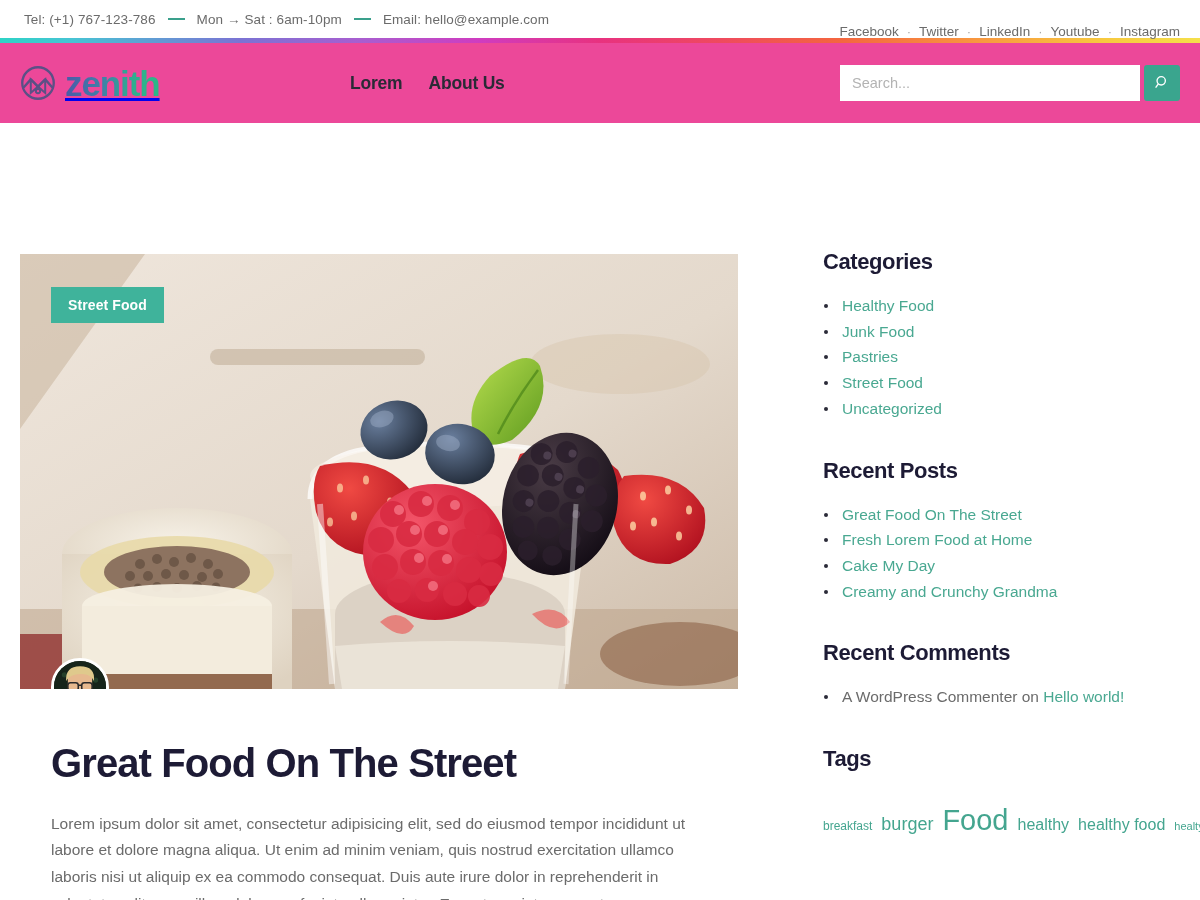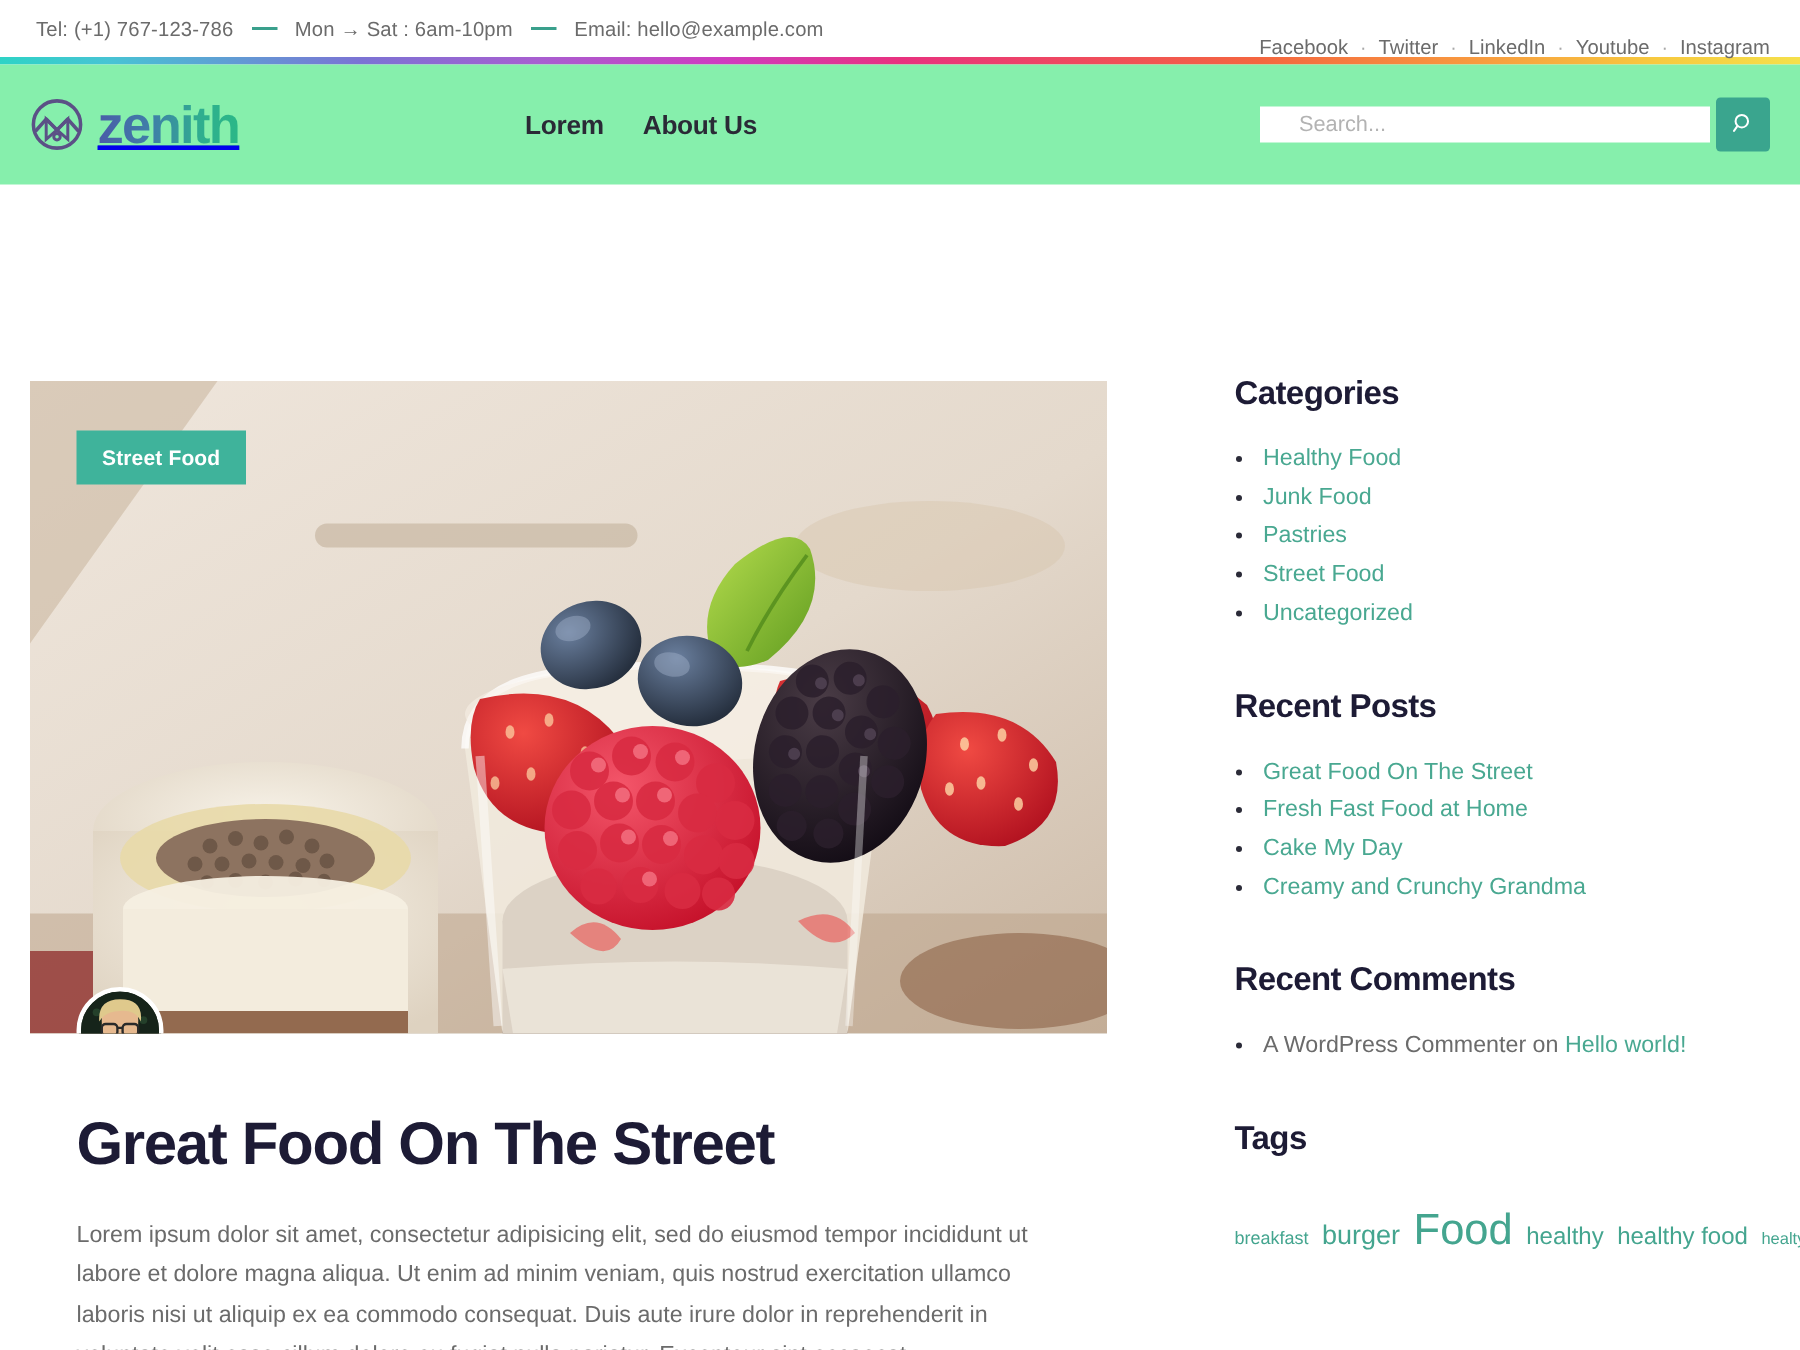--- a/index.html
+++ b/index.html
@@ -63,21 +63,21 @@
       #ef4a5e 60%,
       #f4663f 70%,
       #f89a3f 82%,
       #f7c93f 92%,
       #f5e04b 100%);
   }
 
   
   .header {
     height: 80px;
-    background: #86efac;
+    background: #ec4899;
     display: flex;
     align-items: center;
     padding: 0 20px 0 20px;
   }
   .logo {
     display: flex;
     align-items: center;
     gap: 9px;
     flex: 0 0 auto;
     width: 330px;
@@ -109,25 +109,25 @@
   }
 
   .searchwrap {
     margin-left: auto;
     display: flex;
     align-items: center;
     width: 340px;
   }
   .search-input {
     flex: 1 1 auto;
-    height: 24px;
+    height: 36px;
     border: none;
     outline: none;
     background: #ffffff;
-    padding: 0 26px;
+    padding: 0 12px;
     font-size: 14.5px;
     color: #555;
     font-family: "Liberation Sans", sans-serif;
   }
   .search-input::placeholder { color: #b3b3b3; }
   .search-btn {
     width: 36px; height: 36px;
     background: #3aa58e;
     border: none;
     border-radius: 3px;
@@ -521,21 +521,21 @@
         <li><a href="#">Pastries</a></li>
         <li><a href="#">Street Food</a></li>
         <li><a href="#">Uncategorized</a></li>
       </ul>
     </section>
 
     <section class="widget">
       <h2 class="widget-title">Recent Posts</h2>
       <ul>
         <li><a href="#">Great Food On The Street</a></li>
-        <li><a href="#">Fresh Fast Food at Home</a></li>
+        <li><a href="#">Fresh Lorem Food at Home</a></li>
         <li><a href="#">Cake My Day</a></li>
         <li><a href="#">Creamy and Crunchy Grandma</a></li>
       </ul>
     </section>
 
     <section class="widget">
       <h2 class="widget-title">Recent Comments</h2>
       <ul>
         <li>
           <span>A WordPress Commenter</span><span> on </span><a href="#">Hello world!</a>

